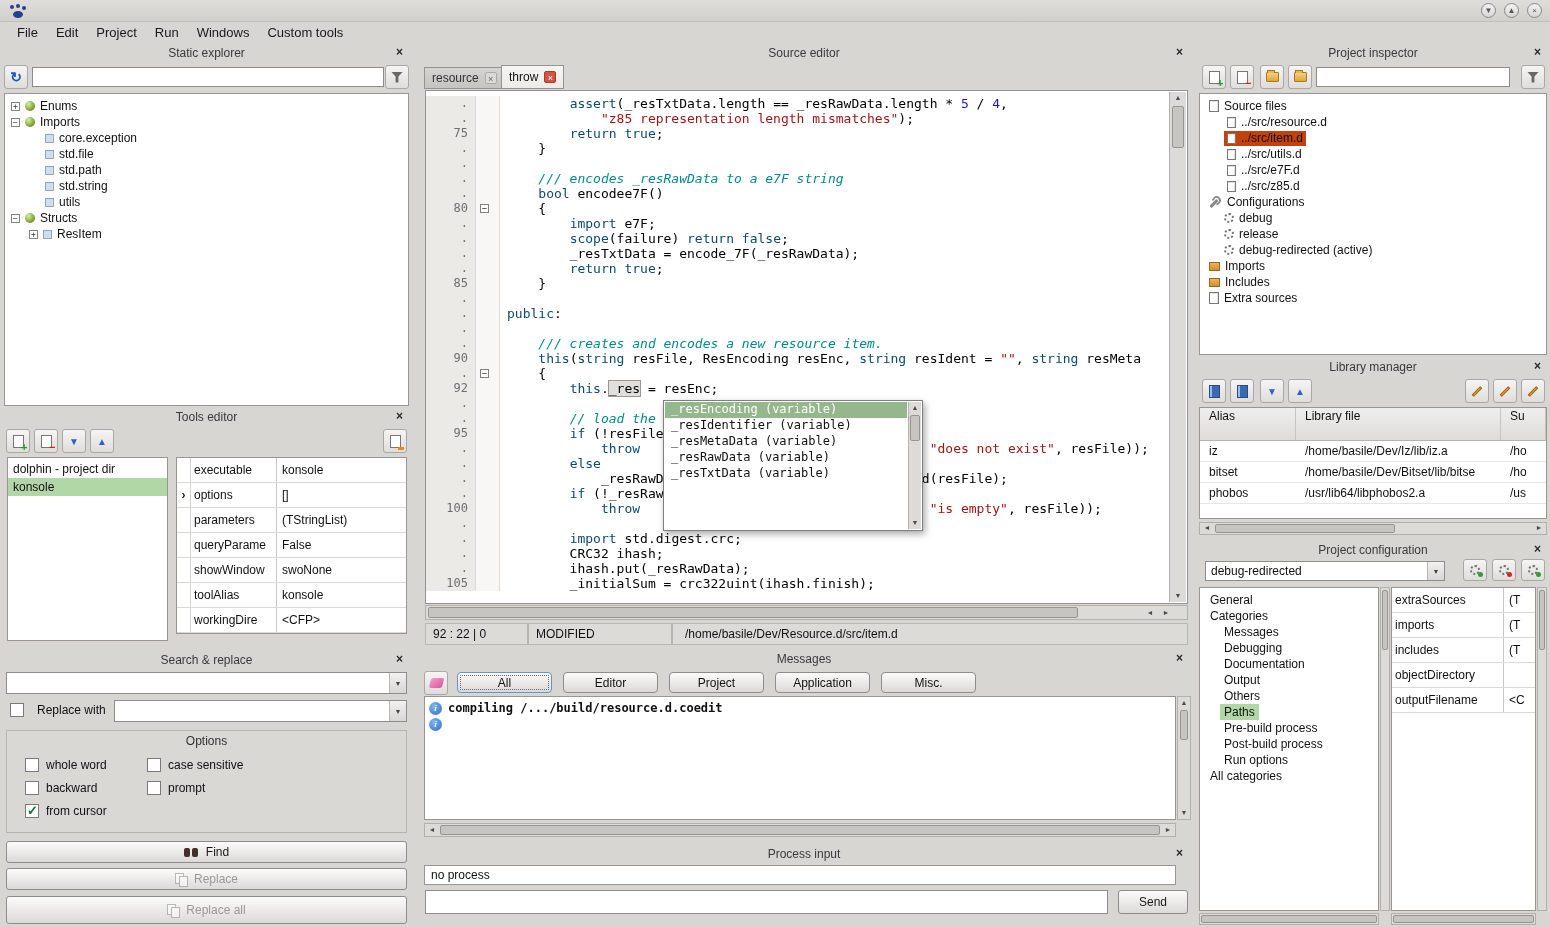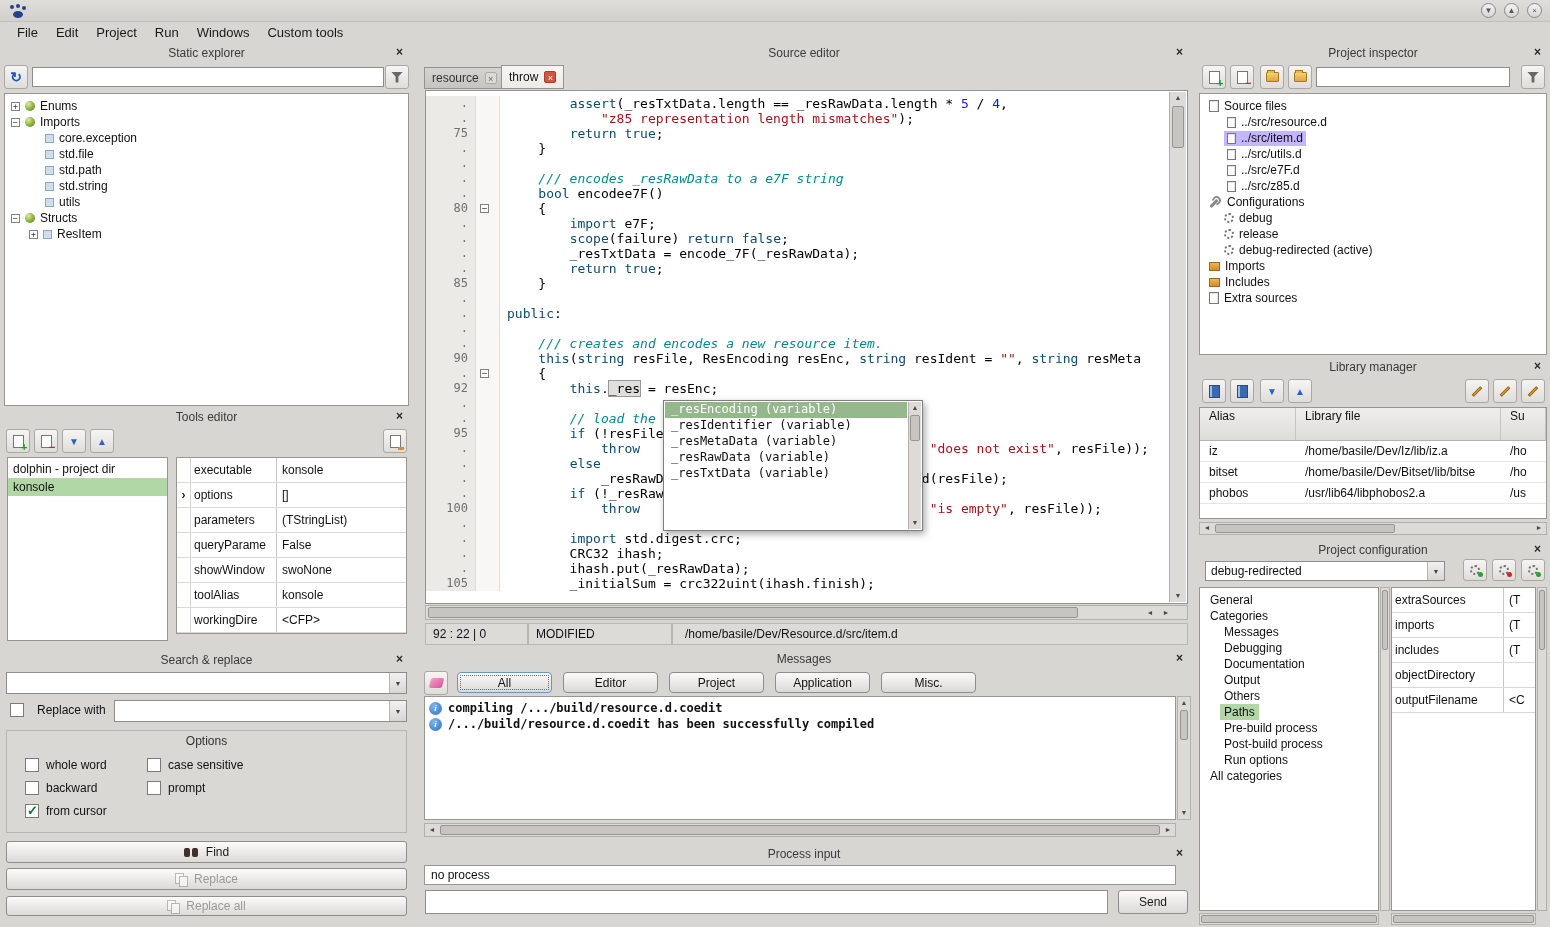--- a/index.html
+++ b/index.html
@@ -90,21 +90,21 @@
 #sr-cb-row{position:absolute;left:8px;top:52px;display:flex;align-items:center;}
 #sr-combo2{left:112px;top:49px;width:293px;height:22px;}
 #sr-options{position:absolute;left:4px;top:79px;width:401px;height:103px;border:1px solid #b7b5b2;background:#dad8d5;}
 #sr-options .opt-title{text-align:center;padding-top:3px;font-size:12px;color:#333;}
 #sr-grid{display:grid;grid-template-columns:122px auto;row-gap:9px;padding:10px 0 0 18px;}
 .cb{display:flex;align-items:center;gap:7px;font-size:12px;text-align:center;}
 .cbbox{width:14px;height:14px;background:#fff;border:1px solid #7c7a77;position:relative;flex:none;}
 .cb.checked .cbbox::after{content:"✓";position:absolute;left:1px;top:-2px;font-size:13px;font-weight:bold;color:#173;}
 #btn-find{left:4px;top:190px;width:401px;height:22px;}
 #btn-replace{left:4px;top:217px;width:401px;height:22px;}
-#btn-replace-all{left:4px;top:245px;width:401px;height:20px;}
+#btn-replace-all{left:4px;top:245px;width:401px;height:28px;}
 .i-find{width:15px;height:9px;position:relative;}
 .i-find::before,.i-find::after{content:"";position:absolute;top:0;width:6px;height:9px;background:#43302a;border-radius:2px;}
 .i-find::before{left:0;} .i-find::after{left:8px;}
 .i-rep{width:12px;height:12px;position:relative;opacity:.55;}
 .i-rep::before,.i-rep::after{content:"";position:absolute;width:7px;height:9px;background:#fff;border:1px solid #8a8a8a;}
 .i-rep::before{left:0;top:0;} .i-rep::after{left:4px;top:3px;}
 
 
 #source-editor{left:417px;top:44px;width:774px;height:602px;}
 .tab{position:absolute;display:flex;align-items:center;gap:6px;padding:0 7px;border:1px solid #95938f;font-size:12px;}
@@ -158,21 +158,21 @@
 #pi-input{position:absolute;left:8px;top:45px;width:683px;height:24px;}
 #pi-send{left:701px;top:45px;width:70px;height:24px;}
 
 
 #project-inspector{left:1197px;top:44px;width:352px;height:313px;}
 #pri-input{position:absolute;left:119px;top:23px;width:194px;}
 #pri-filter{right:4px;top:21px;}
 #pri-tree{position:absolute;left:2px;top:49px;width:348px;height:262px;background:#fff;border:1px solid #98968f;padding-top:4px;}
 #pri-tree .trow{padding-left:9px;}
 .selwrap{display:inline-flex;align-items:center;padding:0 3px;height:15px;}
-.pi-file.sel .selwrap{background:#c4b5fd;}
+.pi-file.sel .selwrap{background:#c2410c;}
 #pri-tree .pi-file,#pri-tree .pi-config{padding-left:24px;}
 
 
 #library-manager{left:1197px;top:358px;width:352px;height:182px;}
 #lm-table{position:absolute;left:2px;top:49px;width:348px;height:112px;background:#fff;border:1px solid #98968f;overflow:hidden;}
 #lm-head{display:flex;height:33px;background:linear-gradient(#efeeec,#dedcd9);border-bottom:1px solid #b5b3b0;font-size:12px;}
 .lm-hcell{padding-left:9px;line-height:17px;border-right:1px solid #c6c4c1;white-space:nowrap;overflow:hidden;}
 .lm-row{display:flex;height:21px;border-bottom:1px solid #e8e6e3;font-size:12px;}
 .lm-cell{padding-left:9px;line-height:20px;white-space:nowrap;overflow:hidden;}
 .c-alias,.h-alias{width:96px;flex:none;}
@@ -491,21 +491,20 @@
       <div class="fbtn">Application</div>
       <div class="fbtn">Misc.</div>
     </div>
   <div id="msg-list">
       <div class="msg-row">
         <span class="i-info">i</span>
         <span class="msg-text">compiling /.../build/resource.d.coedit</span>
       </div>
       <div class="msg-row">
         <span class="i-info">i</span>
-        <span class="msg-text">/.../build/resource.d.coedit has been successfully compiled</span>
       </div>
     </div>
   <div class="scroll-h" id="msg-hscroll">
     <span class="sbtn" style="left:0;top:0;">◄</span>
     <div class="thumb" style="left:15px;right:15px;top:1px;bottom:1px;"></div>
     <span class="sbtn" style="right:0;top:0;">►</span>
   </div>
   <div class="scroll-v" id="msg-vscroll">
     <span class="sbtn" style="top:0;left:-1px;">▲</span>
     <div class="thumb" style="left:2px;right:2px;top:13px;height:30px;"></div>

